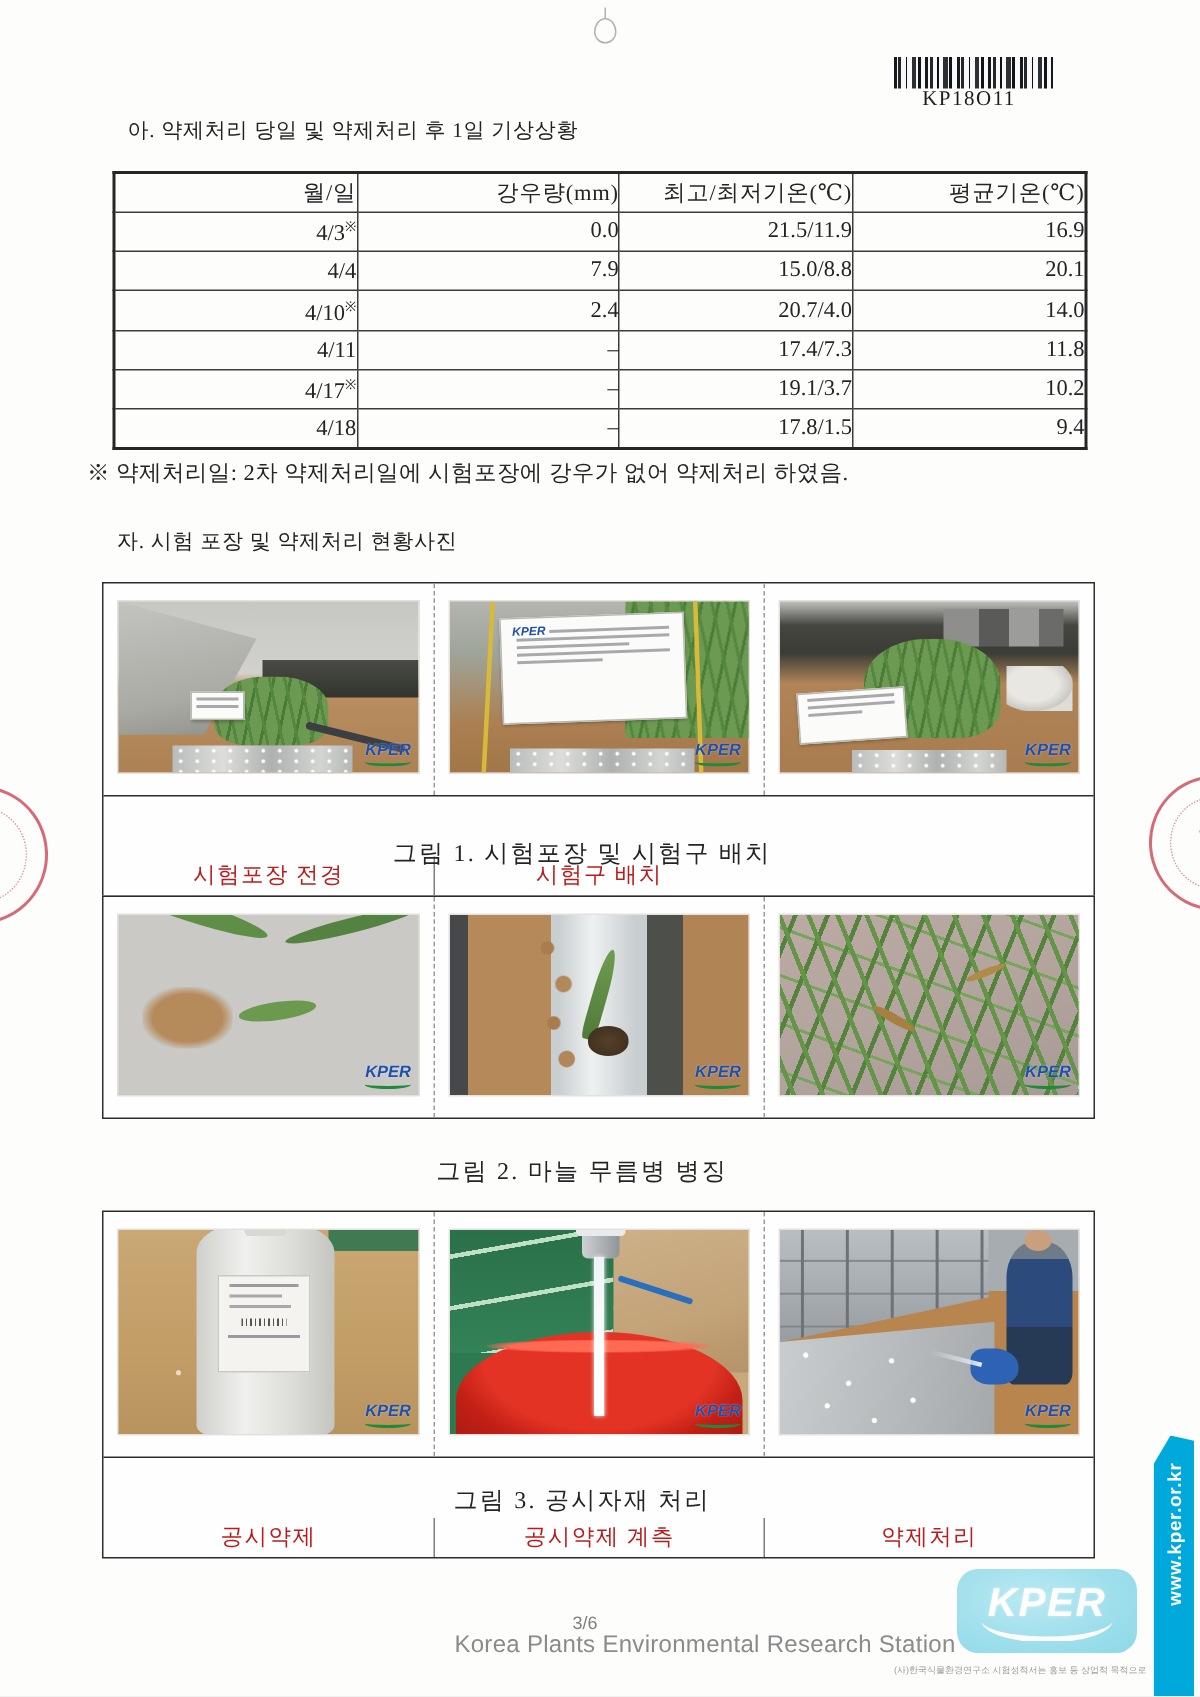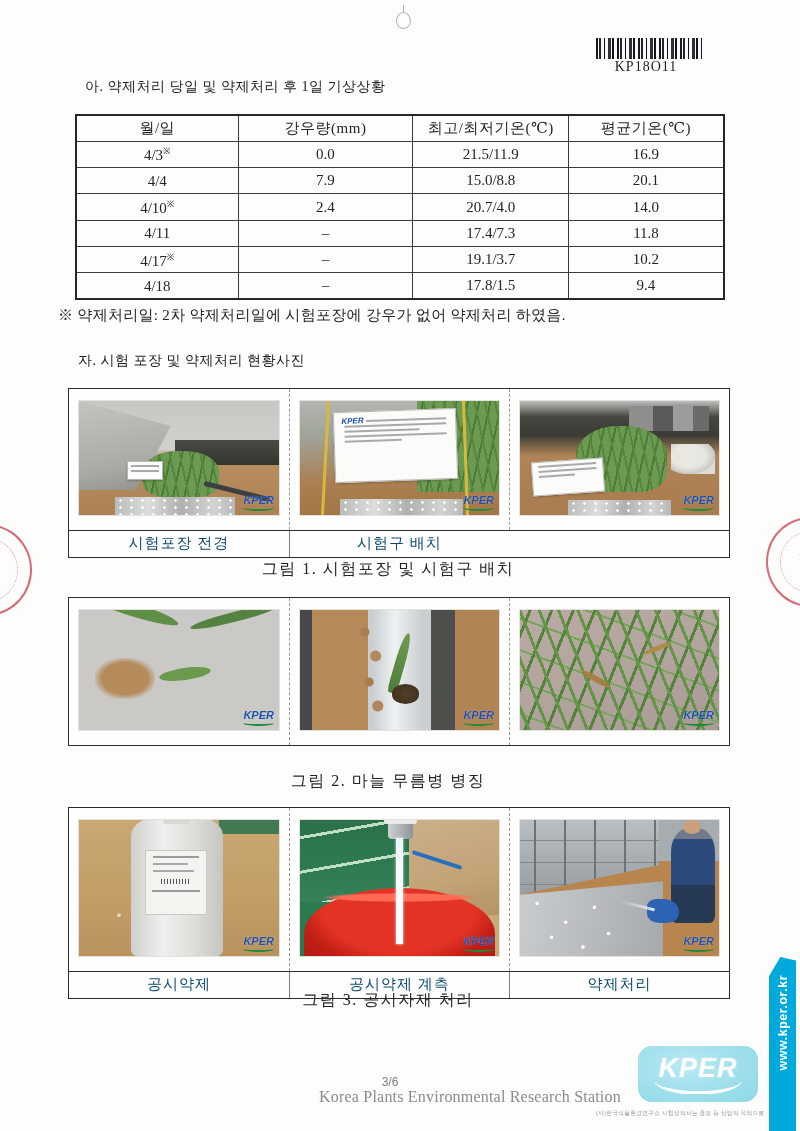--- a/index.html
+++ b/index.html
@@ -23,33 +23,33 @@
   
   .sec-heading { position:absolute; font-size:14px; color:#222; letter-spacing:.5px; }
   #heading-a { left:85px; top:78px; }
   #heading-b { left:78px; top:352px; }
   .footnote { position:absolute; left:58px; top:306px; font-size:15px; color:#242424; letter-spacing:.3px; }
 
   
   #weather-table { position:absolute; left:75px; top:114px; width:650px;
     border-collapse:collapse; table-layout:fixed; }
   #weather-table th, #weather-table td {
-    border:1px solid #3b3b3b; text-align:center; font-weight:normal;
+    border:1px solid #3b3b3b; text-align:right; font-weight:normal;
     font-size:15px; height:26.3px; color:#242424; }
   #weather-table { border:2px solid #262626; }
   #weather-table th { letter-spacing:.5px; }
   #weather-table sup { font-size:9px; vertical-align:super; }
 
   
   .figure-box { position:absolute; left:68px; width:662px; border:1.6px solid #2c2c2c; background:#fefefe; }
   .photo-row { display:flex; }
   .photo-cell { width:33.333%; padding:12px 10px 15px 10px; }
   .photo-cell + .photo-cell { border-left:1px dashed #9a9a9a; }
   .caption-row { display:flex; border-top:1.6px solid #2c2c2c; }
-  .caption-cell { width:33.333%; text-align:center; font-size:15px; padding:3px 0 4px 0; color:#0c4a6e; letter-spacing:1px; }
+  .caption-cell { width:33.333%; text-align:center; font-size:15px; padding:3px 0 4px 0; color:#b91c1c; letter-spacing:1px;margin-top:40px; }
   .caption-cell + .caption-cell { border-left:1px solid #7d7d7d; }
   .fig-caption { position:absolute; left:57px; width:662px; text-align:center;
     font-size:16px; color:#242424; letter-spacing:1.5px; }
 
   .photo { position:relative; width:100%; overflow:hidden; background:#cac9c5; box-shadow:0 0 0 1px #e4e2de; }
   .ph1 { height:114px; } .ph2 { height:120px; } .ph3 { height:136px; }
   .photo > div, .photo > span { position:absolute; }
 
   .kper-mark { right:5px; bottom:4px; font-family:"Liberation Sans",sans-serif;
     font-style:italic; font-weight:bold; font-size:11px; color:#1d4fae;
@@ -65,21 +65,21 @@
   .mulch { background:
       radial-gradient(circle 1.5px,#ffffff 0 1px,transparent 1.5px) 0 0/11px 7px,
       linear-gradient(90deg,#b9bcba,#dddedc 28%,#aeb1af 55%,#d3d5d3 82%,#b5b8b6); }
   .sign { background:#fbfbf9; border:1px solid #b9b9b4; box-shadow:0 1px 2px rgba(0,0,0,.25); }
   .sign i { display:block; height:2px; background:#a9a9ad; margin:3px 8% 0 8%; }
 
   
   .page-num { position:absolute; left:340px; top:1075px; width:100px; text-align:center;
     font-family:"Liberation Sans",sans-serif; font-size:12px; color:#7e7e7e; }
   .station-name { position:absolute; left:300px; top:1088px; width:340px; text-align:center;
-    font-family:Liberation Serif, serif; font-size:16px; color:#8b8b8b; letter-spacing:.2px; }
+    font-family:Liberation Sans, sans-serif; font-size:16px; color:#8b8b8b; letter-spacing:.2px; }
   .fine-print { position:absolute; left:596px; top:1109px; width:170px;
     font-family:"Liberation Sans",sans-serif; font-size:6px; color:#9b9b9b;
     filter:blur(.3px); white-space:nowrap; overflow:hidden; }
 
   .kper-logo { position:absolute; left:638px; top:1046px; width:120px; height:56px;
     background:radial-gradient(ellipse at 40% 35%, #b9e9f2 0%, #9fdfec 55%, #8ed8e8 100%);
     border-radius:14px; text-align:center; }
   .kper-logo .logo-text { font-family:"Liberation Sans",sans-serif; font-style:italic;
     font-weight:bold; font-size:27px; color:#fdfdfd; letter-spacing:1px; line-height:44px;
     text-shadow:0 0 2px rgba(255,255,255,.5); }

